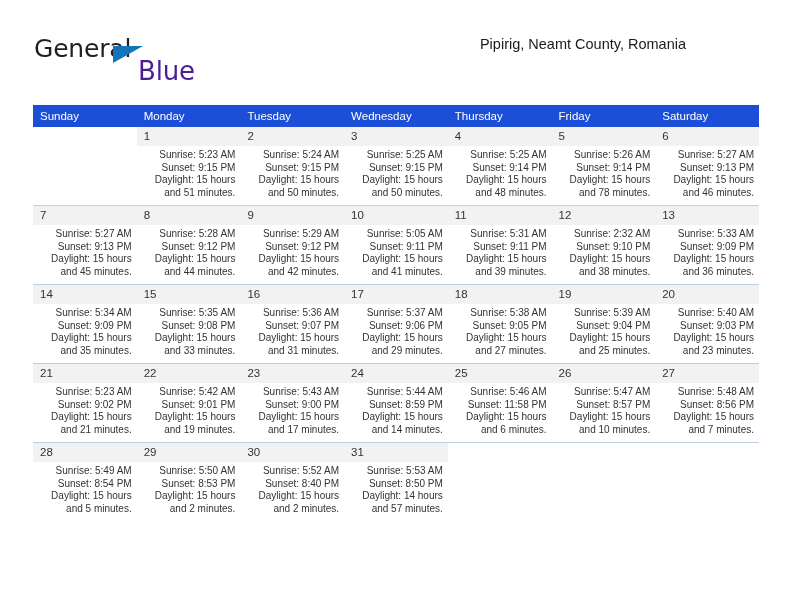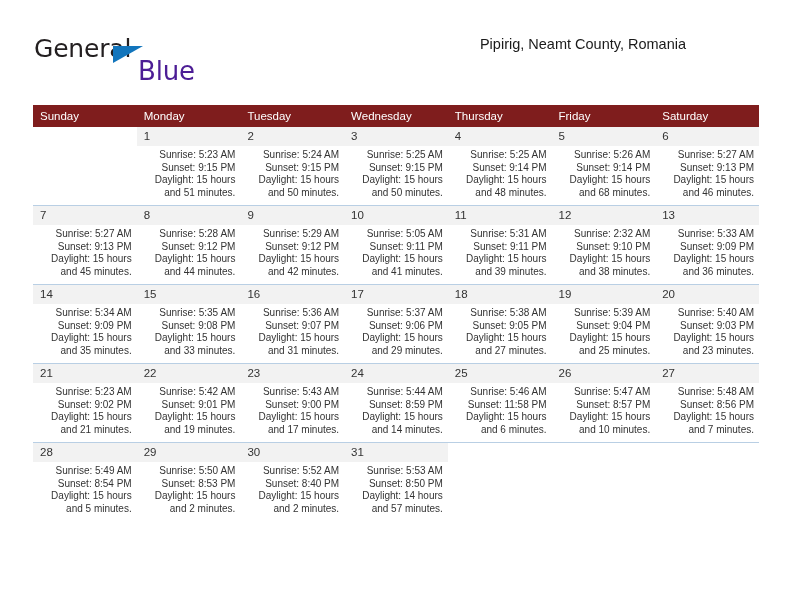--- a/index.html
+++ b/index.html
@@ -90,21 +90,21 @@
   
   .calendar {
     position: absolute;
     left: 33px;
     top: 105px;
     width: 726px;
     border-collapse: collapse;
     table-layout: fixed;
   }
   .calendar th {
-    background: #7f1d1d;
+    background: #1d4ed8;
     color: #ffffff;
     font-size: 11.5px;
     font-weight: normal;
     text-align: left;
     padding: 5px 0 5px 7px;
     height: 12px;
     border: none;
   }
   .calendar td {
     vertical-align: top;
@@ -218,21 +218,21 @@
               <div>Daylight: 15 hours</div>
               <div>and 48 minutes.</div>
             </div>
           </td>
           <td class="">
             <span class="daynum">5</span>
             <div class="cell-lines">
               <div>Sunrise: 5:26 AM</div>
               <div>Sunset: 9:14 PM</div>
               <div>Daylight: 15 hours</div>
-              <div>and 68 minutes.</div>
+              <div>and 78 minutes.</div>
             </div>
           </td>
           <td class="">
             <span class="daynum">6</span>
             <div class="cell-lines">
               <div>Sunrise: 5:27 AM</div>
               <div>Sunset: 9:13 PM</div>
               <div>Daylight: 15 hours</div>
               <div>and 46 minutes.</div>
             </div>

